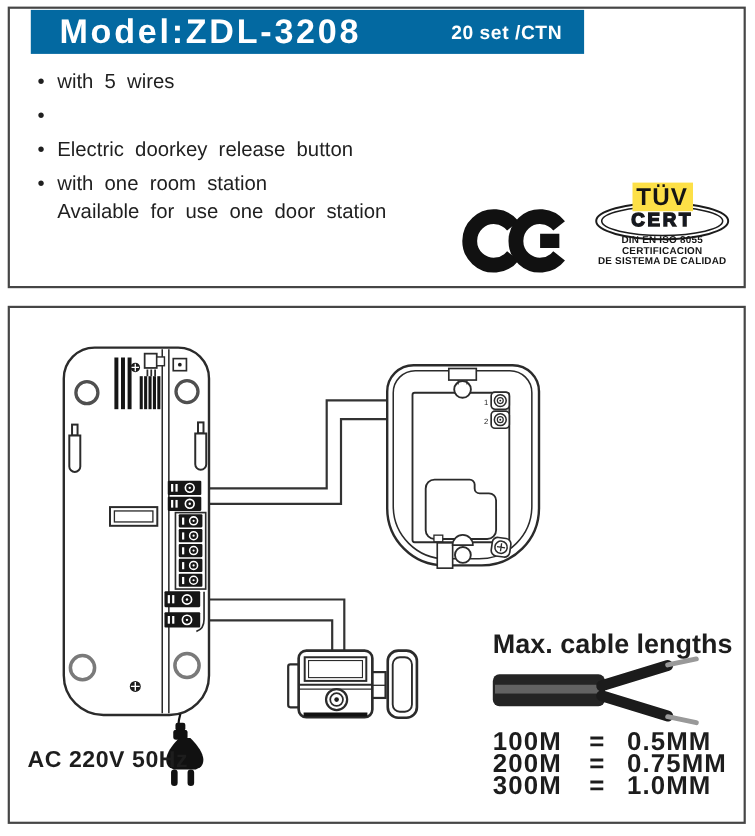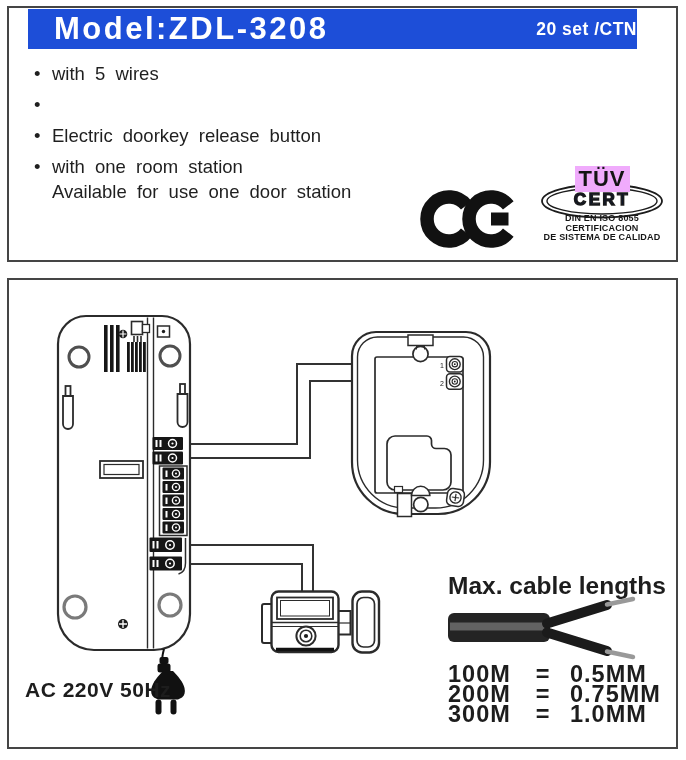--- a/index.html
+++ b/index.html
@@ -3,41 +3,41 @@
 <meta charset="utf-8">
 <style>
   * { margin:0; padding:0; box-sizing:border-box; }
   html,body { width:686px; background:#ffffff; }
   body { height:760px; position:relative; font-family:"Liberation Sans", sans-serif; }
   .panel { position:absolute; border:2.5px solid #454545; background:#fff; }
   .top-panel { left:7px; top:6px; width:671px; height:256px; }
   .bottom-panel { left:7px; top:278px; width:671px; height:471px; }
 
   
-  .banner { position:absolute; left:19px; top:1px; width:609px; height:40px;
-    background:#1d4ed8; display:flex; align-items:center; justify-content:space-between;
-    padding:0 0 0 26px; }
+  .banner { position:absolute; left:19px; top:1px; width:503px; height:40px;
+    background:#0369a1; display:flex; align-items:center; justify-content:space-between;
+    padding:0 20px 0 26px; }
   .banner .model { color:#fff; font-weight:bold; font-size:31px; letter-spacing:2.5px; }
   .banner .carton { color:#fff; font-weight:bold; font-size:17.5px; letter-spacing:0.5px; }
 
   
   .features { position:absolute; left:25px; top:53px; width:400px; list-style:none; }
   .features li { display:flex; gap:8px; margin-bottom:6px; color:#1f1f1f;
     font-size:18.5px; line-height:25px; word-spacing:5px; }
   .features .bullet { flex:0 0 auto; width:10px; }
   .features .l { display:block; }
 
   
   .ce-wrap { position:absolute; left:410px; top:176px; width:106px; height:70px; }
 
   
   .tuv-wrap { position:absolute; left:520px; top:156px; width:146px; height:96px; }
   .tuv-wrap svg.ell { position:absolute; left:0; top:0; }
   .tuv-brand { position:absolute; left:0; top:2px; width:146px; text-align:center; }
-  .tuv-brand span { display:inline-block; background:#f0abfc; padding:0 4px;
+  .tuv-brand span { display:inline-block; background:#fde047; padding:0 4px;
     font-size:22px; font-weight:800; letter-spacing:1px; color:#141414; }
   .tuv-cert { position:absolute; left:0; top:26px; width:146px; text-align:center;
     font-size:17px; font-weight:800; letter-spacing:2.5px; color:#0f172a;
     -webkit-text-stroke:1.4px #1a1a1a; }
   .tuv-lines { position:absolute; left:0; top:50px; width:146px; text-align:center;
     font-size:9px; font-weight:700; line-height:9.5px; letter-spacing:0.2px; color:#161616; }
 
   
   .bottom-panel svg.diagram { position:absolute; left:-2.5px; top:-2.5px; }
   svg text { font-family:"Liberation Sans", sans-serif; fill:#1d1d1d; }

